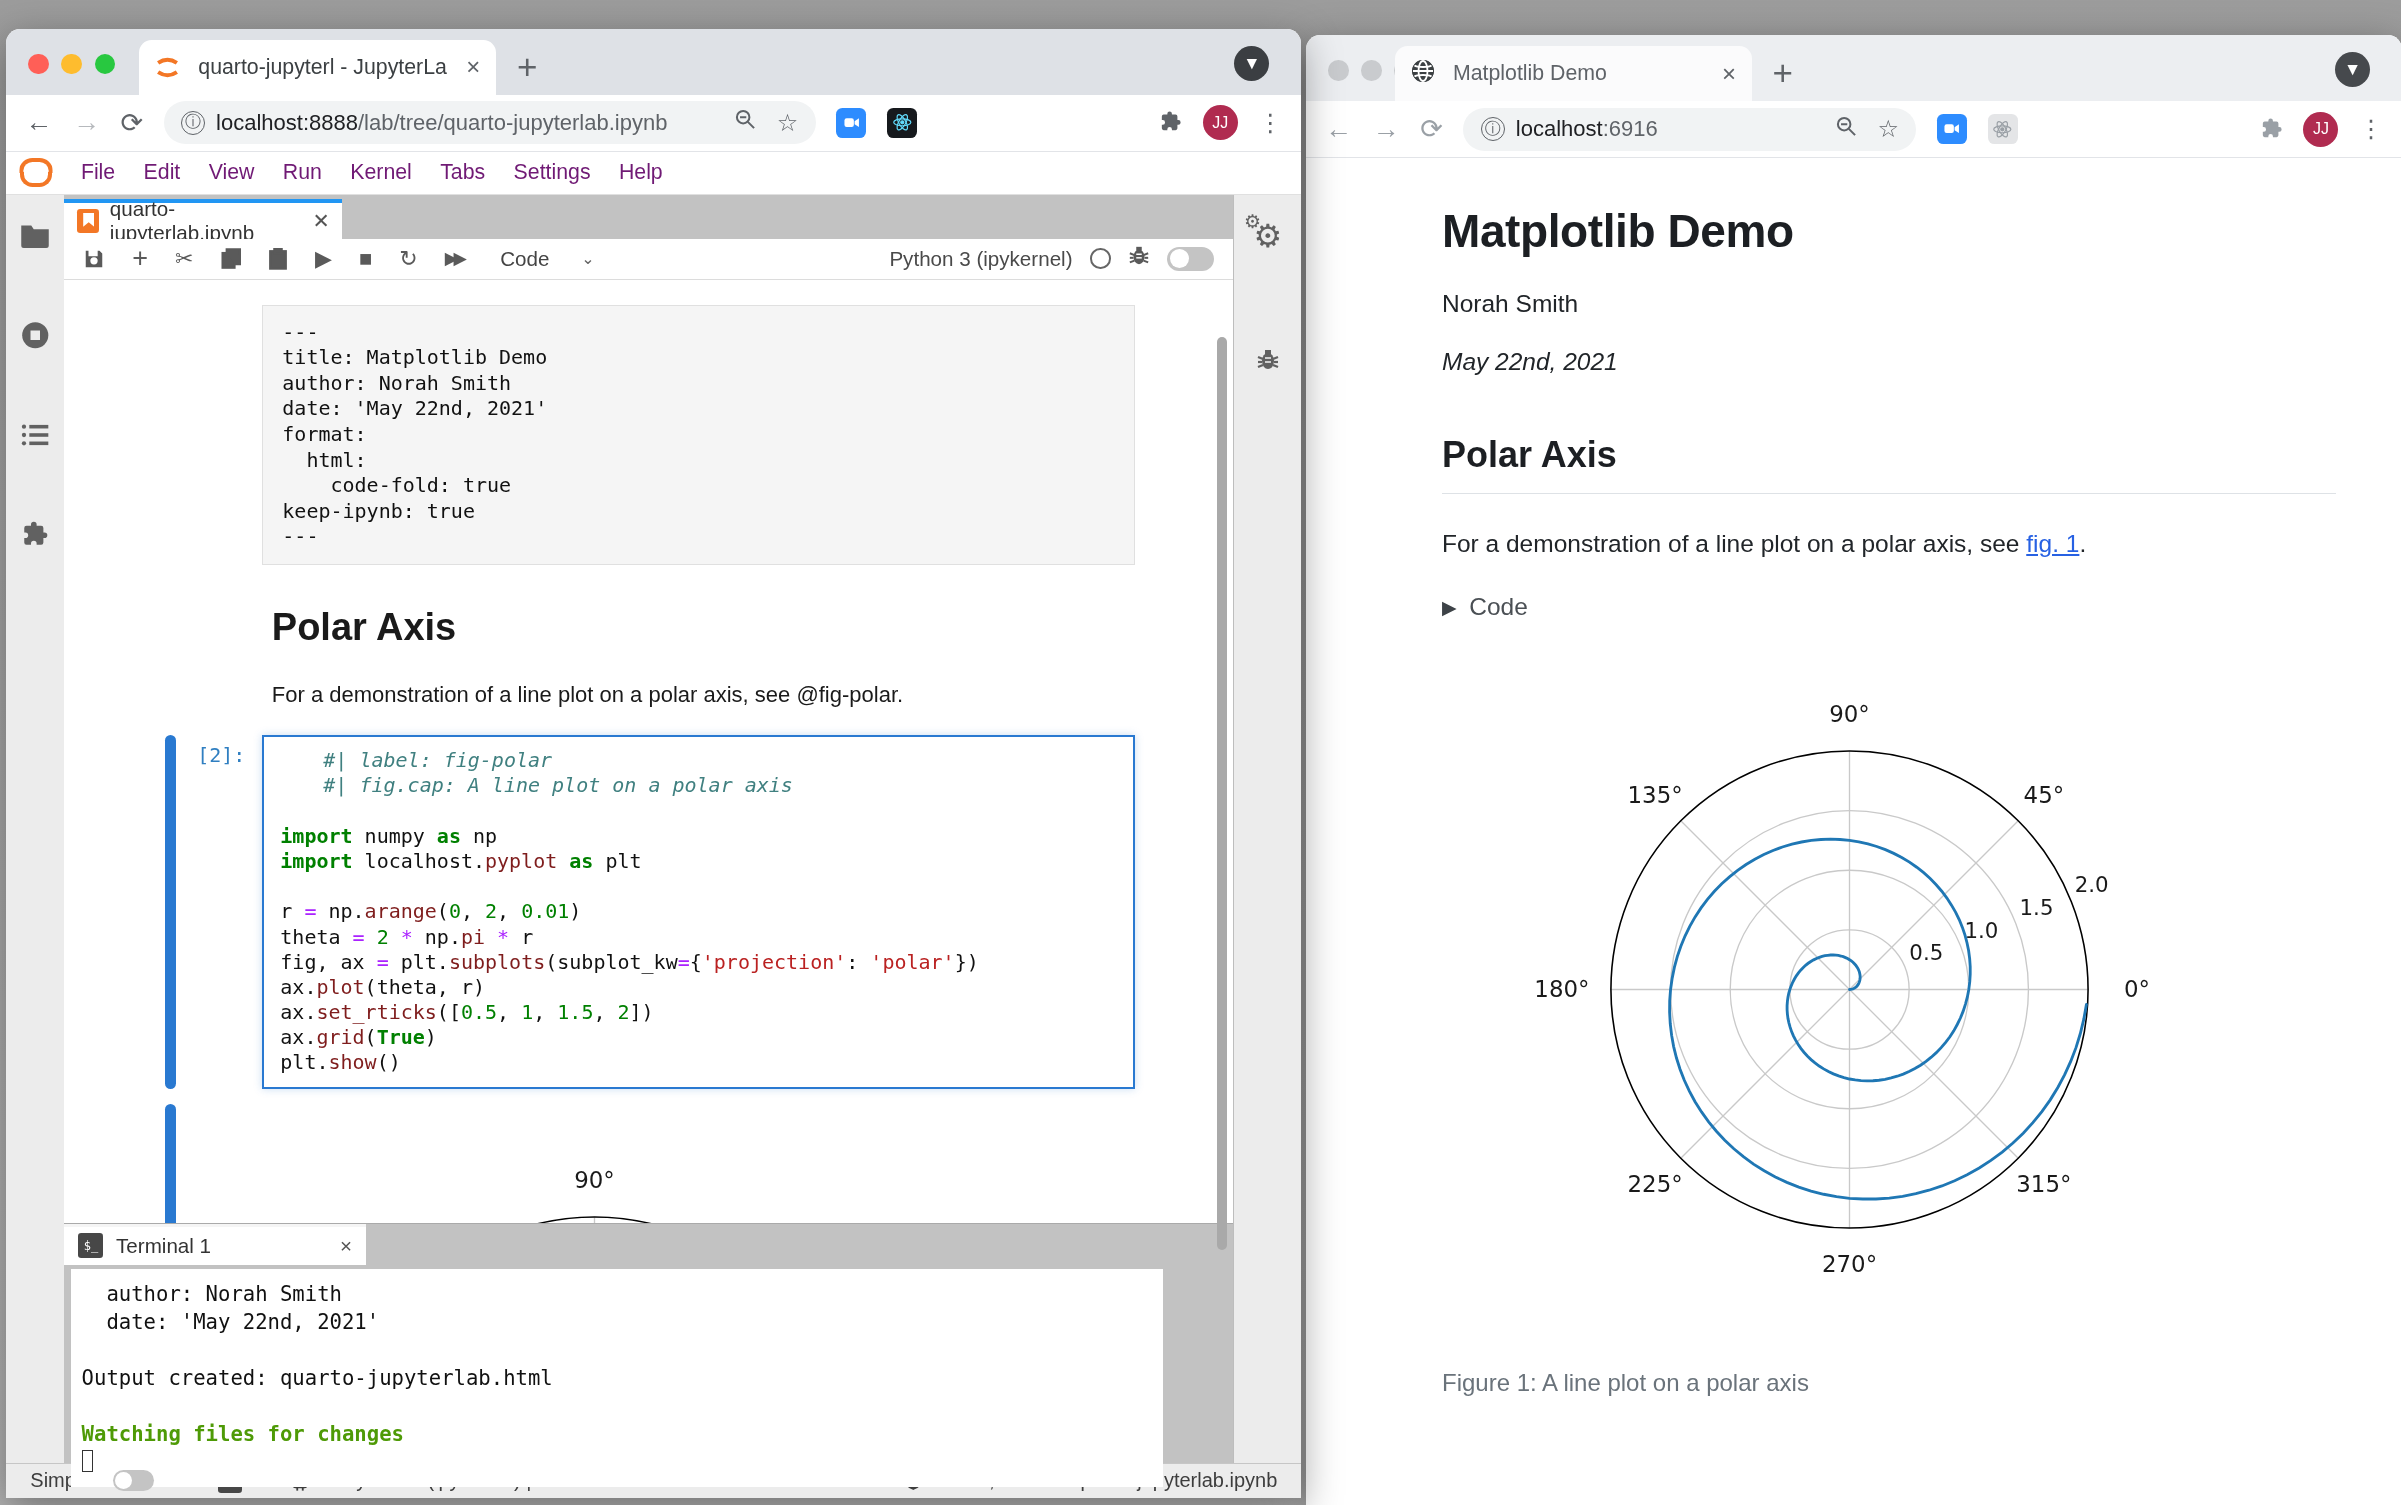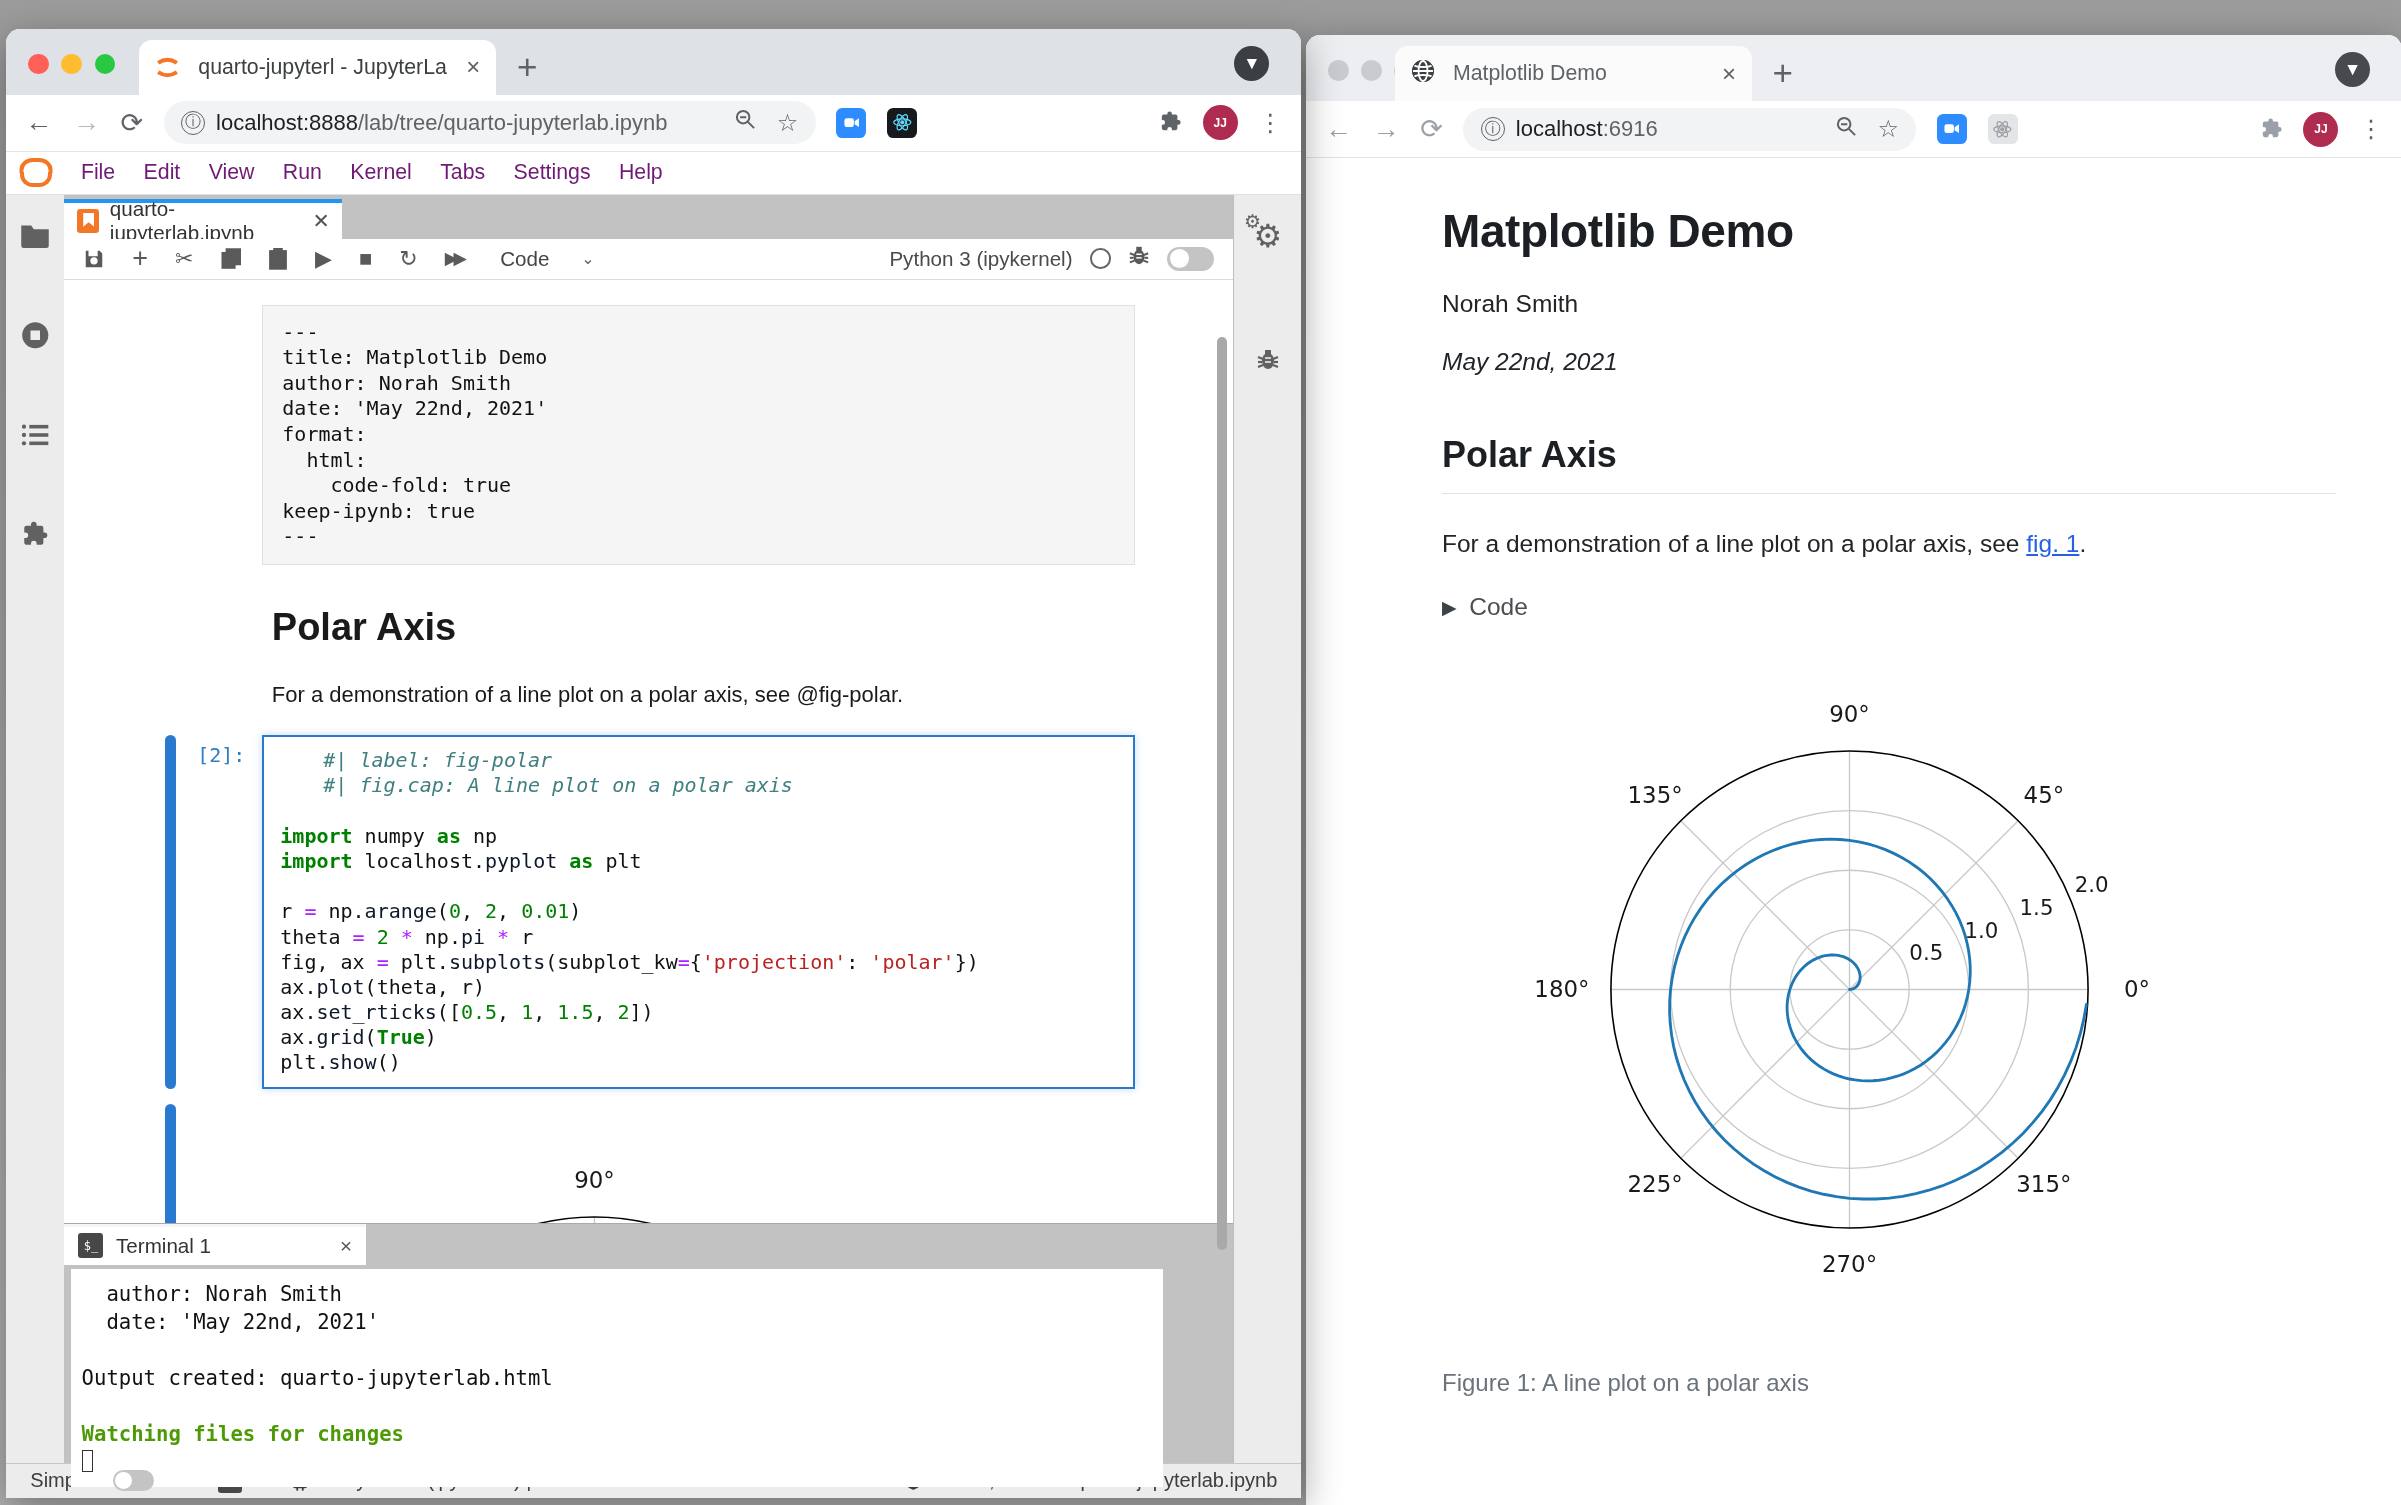--- a/index.html
+++ b/index.html
@@ -34,21 +34,21 @@
   #rightwin .navic { color:#9aa0a6; }
   .omnibox { flex:1; height:43px; background:#f1f3f4; border-radius:22px; display:flex; align-items:center; padding:0 17.4px; gap:11px; }
   .omni-info { width:24px; height:24px; border:1.6px solid #5f6368; border-radius:50%; color:#5f6368; font-size:16px; display:flex; align-items:center; justify-content:center; }
   .omni-url { font-size:22px; color:#202124; }
   .omni-url .gray { color:#5f6368; }
   .omni-right { margin-left:auto; display:flex; gap:19px; align-items:center; color:#5f6368; font-size:24px; }
   .ext { width:30px; height:30px; border-radius:6.3px; display:flex; align-items:center; justify-content:center; }
   .ext.zoomapp { background:#2d8cff; } .ext.zoomapp svg{fill:#fff}
   .ext.react { background:#16191d; }
   .ext.doc { background:transparent; }
-  .avatar { width:35px; height:35px; border-radius:50%; background:#b02b50; color:#fff; font-size:12px; font-weight:bold;
+  .avatar { width:35px; height:35px; border-radius:50%; background:#b02b50; color:#fff; font-size:16px; font-weight:normal;
       display:flex; align-items:center; justify-content:center; }
   .kebab { font-size:24px; color:#5f6368; letter-spacing:0; }
 
   
   .jl-menubar { height:43px; background:#fff; border-bottom:1.6px solid #e0e0e0; display:flex; align-items:center; gap:0; padding-left:11px; }
   .jl-logo { width:32px; height:32px; position:relative; margin-right:17.4px; }
   .jl-logo:before, .jl-logo:after { content:""; position:absolute; left:3.2px; width:24px; height:11px; border:4px solid #f37726; }
   .jl-logo:before { top:1.6px;  border-radius:12.6px 12.6px 0 0; border-bottom:none; transform:scaleX(1.05); }
   .jl-logo:after  { bottom:1.6px; border-radius:0 0 12.6px 12.6px; border-top:none; }
   .jl-menu-item { font-size:21.3px; color:#701a75; padding:0 14.2px; }
@@ -84,21 +84,21 @@
   .prompt { position:absolute; left:47px; top:8px; width:134px; text-align:right; font-size:20px; color:#307fc1; }
   .raw-box { background:#f5f5f5; border:1.6px solid #e0e0e0; padding:14.2px 19px; font-size:20px; line-height:1.28; color:#111; }
   .md-h1 { font-size:38px; font-weight:bold; color:#1a1a1a; margin:41px 0 0 9.5px; }
   .md-p { font-size:22px; color:#1a1a1a; margin:33px 0 27px 9.5px; }
   .code-box { background:#fff; border:2.4px solid #2979d1; padding:11px 16px; font-size:20px; line-height:1.26; color:#111; box-shadow:0 0 8px rgba(41,121,209,.25); }
   .tok-c { color:#408080; font-style:italic;margin-left:43px; }
   .tok-k { color:#008000; font-weight:bold; }
   .tok-o { color:#aa22ff; }
   .tok-m { color:#008000; }
   .tok-s { color:#ba2121; }
-  .tok-f { color:#0f172a; }
+  .tok-f { color:#7f1d1d; }
   .tok-g { color:#4e9a06; font-weight:bold; }
   .codeline { white-space:pre; min-height:24.5px; }
   .nb-outwrap { position:relative; height:237px; overflow:hidden; margin-top:11px; }
   .nb-outwrap svg { position:absolute; left:175px; top:0; }
   .outcollapser { position:absolute; left:101px; top:4.7px; height:474px; width:10.3px; border-radius:5.5px; background:#2979d1; }
 
   
   .terminal-panel { height:240px; background:#c2c2c2; display:flex; flex-direction:column; }
   .term-tabbar { height:46px; display:flex; align-items:flex-end; border-top:1.6px solid #aaa; }
   .term-tab { height:41px; width:302px; background:#fff; display:flex; align-items:center; gap:12.6px; padding:0 14.2px; font-size:20.6px; color:#333; border-top:3.2px solid #f5f5f5; }

